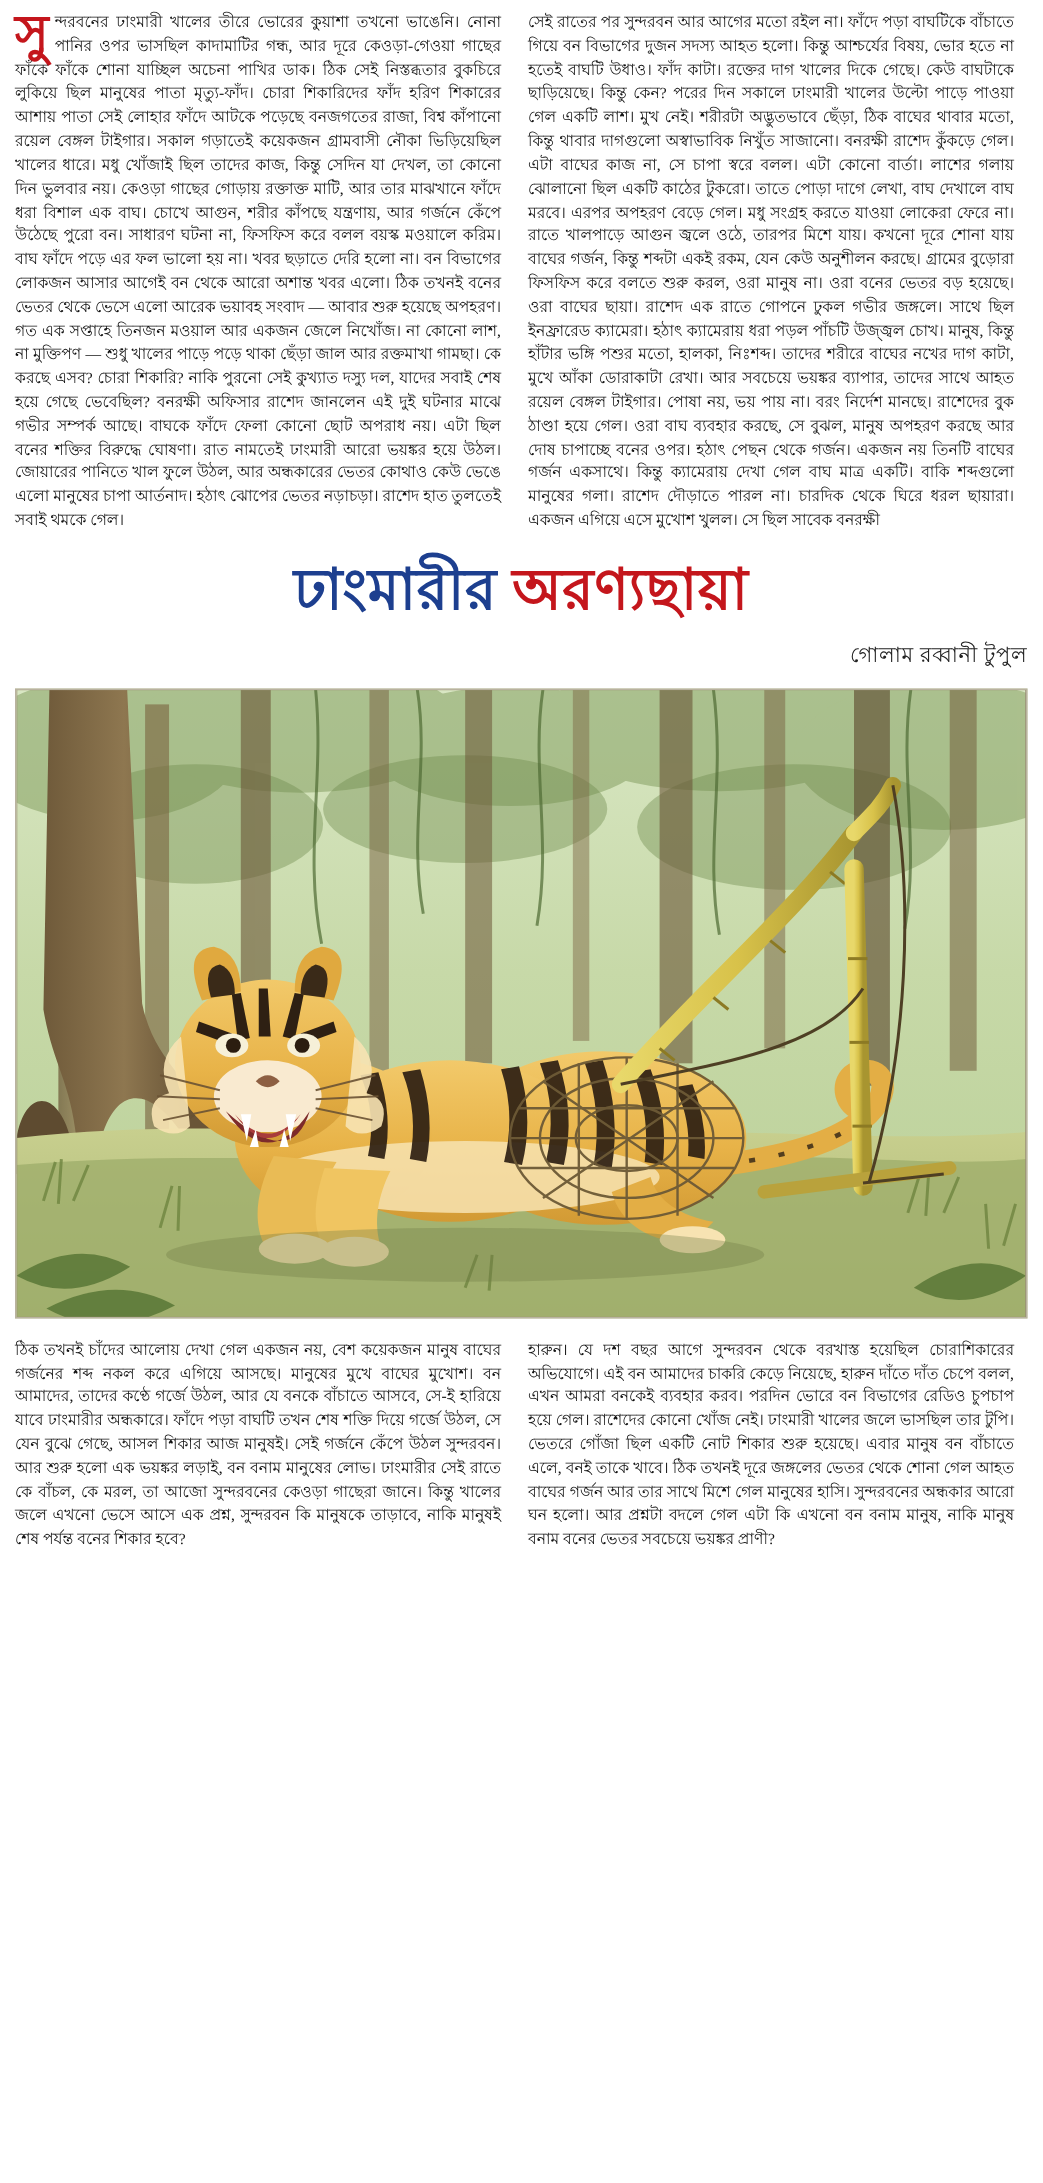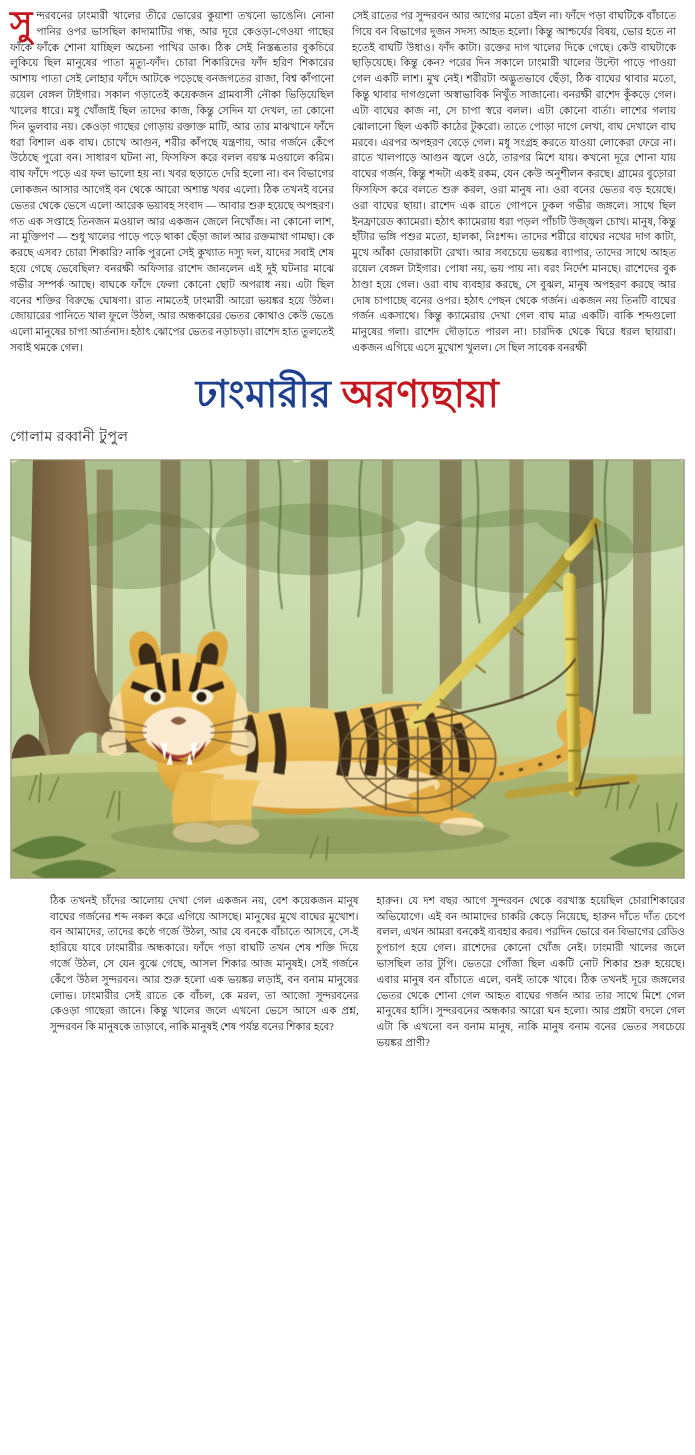--- a/index.html
+++ b/index.html
@@ -57,21 +57,21 @@
     letter-spacing: 0.5px;
     color: #1d3f8f;
     display: inline-block;
   }
   .headline .hl-red {
     color: #c4161c;
     text-align: center;
   }
   .byline {
     margin-top: 8px;
-    text-align: left;
+    text-align: right;
     font-size: 14px;
     color: #222;
     letter-spacing: 0.5px;
   }
 
   
   .illus {
     margin: 10px auto 0 auto;
     width: 675px;
     height: 420px;
@@ -81,21 +81,20 @@
     background: #cfd9b4;
   }
   .illus svg { display: block; width: 100%; height: 100%; }
 
   
   .bottom-cols {
     display: flex;
     gap: 18px;
     align-items: flex-start;
     margin-top: 14px;
-    margin-left: 40px;
   }
 </style>
 </head>
 <body>
 
 <div class="page">
 
   <div class="top-cols">
     <div class="col">
       <p><span class="dropcap">সু</span><span>ন্দরবনের ঢাংমারী খালের তীরে ভোরের কুয়াশা তখনো ভাঙেনি। নোনা পানির ওপর ভাসছিল কাদামাটির গন্ধ, আর দূরে কেওড়া-গেওয়া গাছের ফাঁকে ফাঁকে শোনা যাচ্ছিল অচেনা পাখির ডাক। ঠিক সেই নিস্তব্ধতার বুকচিরে লুকিয়ে ছিল মানুষের পাতা মৃত্যু-ফাঁদ। চোরা শিকারিদের ফাঁদ হরিণ শিকারের আশায় পাতা সেই লোহার ফাঁদে আটকে পড়েছে বনজগতের রাজা, বিশ্ব কাঁপানো রয়েল বেঙ্গল টাইগার। সকাল গড়াতেই কয়েকজন গ্রামবাসী নৌকা ভিড়িয়েছিল খালের ধারে। মধু খোঁজাই ছিল তাদের কাজ, কিন্তু সেদিন যা দেখল, তা কোনো দিন ভুলবার নয়। কেওড়া গাছের গোড়ায় রক্তাক্ত মাটি, আর তার মাঝখানে ফাঁদে ধরা বিশাল এক বাঘ। চোখে আগুন, শরীর কাঁপছে যন্ত্রণায়, আর গর্জনে কেঁপে উঠেছে পুরো বন। সাধারণ ঘটনা না, ফিসফিস করে বলল বয়স্ক মওয়ালে করিম। বাঘ ফাঁদে পড়ে এর ফল ভালো হয় না। খবর ছড়াতে দেরি হলো না। বন বিভাগের লোকজন আসার আগেই বন থেকে আরো অশান্ত খবর এলো। ঠিক তখনই বনের ভেতর থেকে ভেসে এলো আরেক ভয়াবহ সংবাদ — আবার শুরু হয়েছে অপহরণ। গত এক সপ্তাহে তিনজন মওয়াল আর একজন জেলে নিখোঁজ। না কোনো লাশ, না মুক্তিপণ — শুধু খালের পাড়ে পড়ে থাকা ছেঁড়া জাল আর রক্তমাখা গামছা। কে করছে এসব? চোরা শিকারি? নাকি পুরনো সেই কুখ্যাত দস্যু দল, যাদের সবাই শেষ হয়ে গেছে ভেবেছিল? বনরক্ষী অফিসার রাশেদ জানলেন এই দুই ঘটনার মাঝে গভীর সম্পর্ক আছে। বাঘকে ফাঁদে ফেলা কোনো ছোট অপরাধ নয়। এটা ছিল বনের শক্তির বিরুদ্ধে ঘোষণা। রাত নামতেই ঢাংমারী আরো ভয়ঙ্কর হয়ে উঠল। জোয়ারের পানিতে খাল ফুলে উঠল, আর অন্ধকারের ভেতর কোথাও কেউ ভেঙে এলো মানুষের চাপা আর্তনাদ। হঠাৎ ঝোপের ভেতর নড়াচড়া। রাশেদ হাত তুলতেই সবাই থমকে গেল।</span></p>

